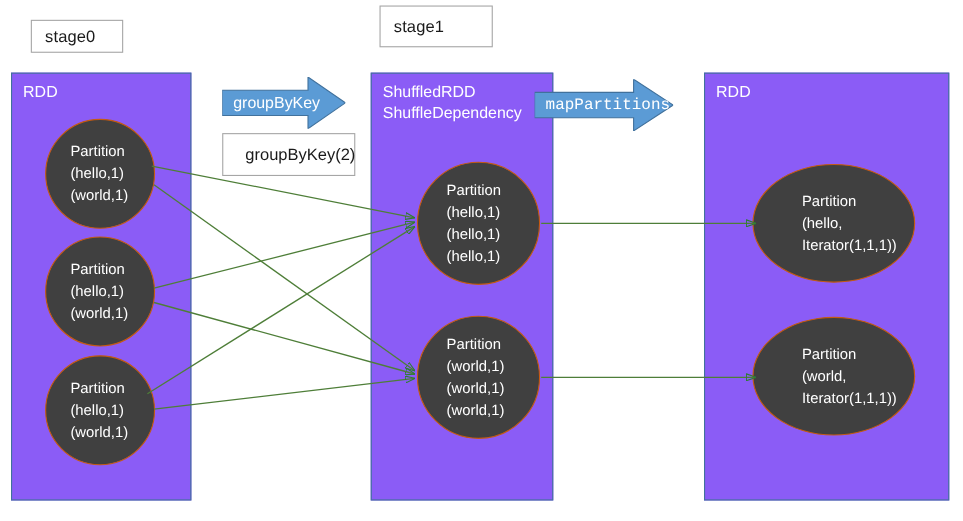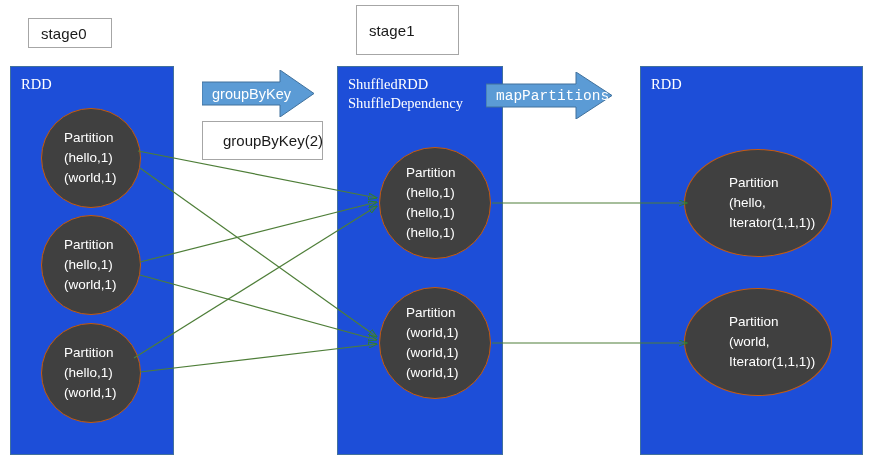--- a/index.html
+++ b/index.html
@@ -23,42 +23,41 @@
     border: 1px solid #a6a6a6;
     box-sizing: border-box;
     display: flex;
     align-items: center;
     padding-left: 12px;
     font-size: 15px;
     color: #1a1a1a;
     letter-spacing: .1px;
   }
   #stage0-box { left: 28px;  top: 18px; width: 84px;  height: 30px; }
-  #stage1-box { left: 356px; top: 5px;  width: 103px; height: 50px; }
+  #stage1-box { left: 345px; top: 5px;  width: 103px; height: 38px; }
   #groupbykey-note {
     position: absolute;
     left: 202px; top: 121px; width: 121px; height: 39px;
     background: #ffffff;
     border: 1px solid #a6a6a6;
     box-sizing: border-box;
     display: flex;
     align-items: center;
     padding-left: 20px;
     font-size: 15px;
     color: #1a1a1a;
     z-index: 6;
   }
 
   
   .panel {
     position: absolute;
-    background: #1d4ed8;
+    background: #8b5cf6;
     border: 1px solid #41719C;
     box-sizing: border-box;
-    font-family: Liberation Serif, serif;
   }
   .panel-label {
     position: absolute;
     left: 10px;
     top: 8px;
     color: #ffffff;
     font-size: 14.5px;
     line-height: 19px;
     white-space: pre-line;
   }

